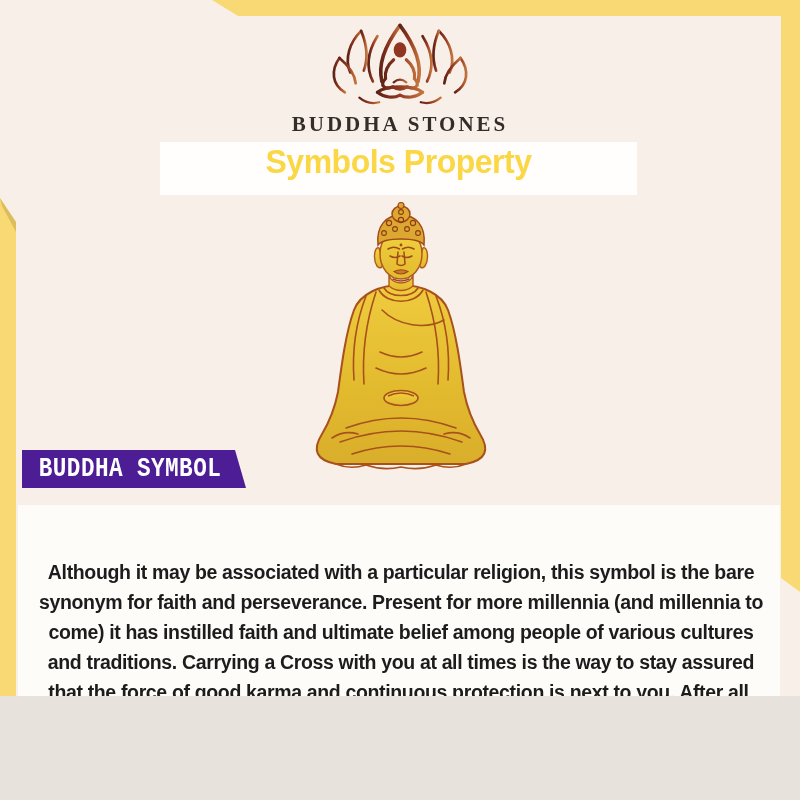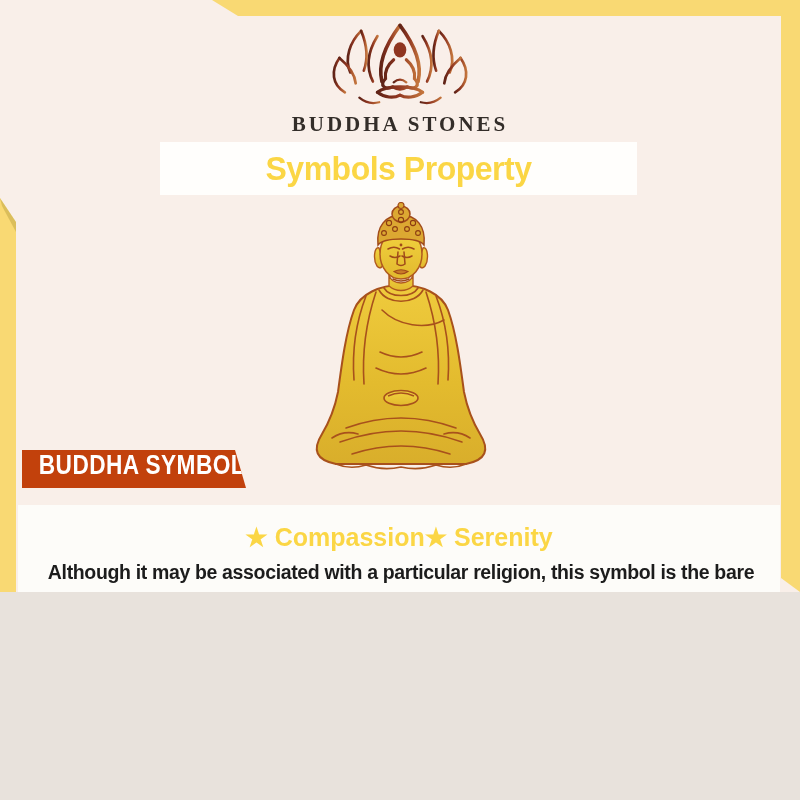--- a/index.html
+++ b/index.html
@@ -1,17 +1,17 @@
 <!DOCTYPE html>
 <html><head>
 <meta charset="utf-8">
 <style>
   html,body{margin:0;padding:0;background:#e8e2dc;}
   #stage{
-    position:relative;width:800px;height:592px;margin:0 auto;
+    position:relative;width:800px;height:696px;margin:0 auto;
     background:#f9efe9;overflow:hidden;
     font-family:"Liberation Sans",sans-serif;
   }
   
   .stripe{position:absolute;background:#f9d973;}
   #stripe-top{left:0;top:0;width:800px;height:16px;
     clip-path:polygon(212px 0,800px 0,800px 16px,238px 16px);}
   #stripe-right{left:781px;top:0;width:19px;height:592px;
     clip-path:polygon(0 0,19px 0,19px 592px,0 578px);}
   #stripe-left{left:0;top:198px;width:16px;height:590px;
@@ -25,36 +25,36 @@
   #logo-box{position:absolute;left:318px;top:20px;width:164px;height:94px;}
   #brand-name{
     position:absolute;left:0;top:112px;width:800px;text-align:center;
     font-family:"Liberation Serif",serif;font-size:21px;letter-spacing:3px;
     color:#332d29;font-weight:600;
   }
 
   
   #title-bar{
     position:absolute;left:160px;top:142px;width:477px;height:53px;
-    background:#fffefc;display:flex;align-items:center;justify-content:center;
+    background:#fffefc;display:flex;align-items:flex-start;justify-content:center;
   }
   #page-title{
     font-size:34px;font-weight:bold;color:#fbd645;letter-spacing:-0.5px;
     transform:scaleX(.94);white-space:nowrap;
   }
 
   
   #buddha-box{position:absolute;left:288px;top:202px;width:226px;height:276px;}
 
   
   #ribbon{
     position:absolute;left:22px;top:450px;width:246px;height:38px;
-    background:#c2410c;
+    background:#4c1d95;
     clip-path:polygon(0 0,213px 0,224px 38px,0 38px);
-    display:flex;align-items:flex-start;
+    display:flex;align-items:center;font-family:Liberation Mono, monospace;
   }
   #ribbon-label{
     color:#ffffff;font-size:27px;font-weight:bold;padding-left:20px;
     transform:scaleX(.84);transform-origin:left center;white-space:nowrap;
     letter-spacing:0.5px;
   }
 
   
   #content-panel{
     position:absolute;left:18px;top:505px;width:762px;height:273px;
@@ -192,17 +192,16 @@
       <ellipse cx="113" cy="196" rx="17" ry="7.5" fill="url(#goldFace)" stroke="#a8511c" stroke-width="1.6"></ellipse>
       <path d="M100,194 Q113,188 126,194" stroke="#a8511c" fill="none" stroke-width="1.4"></path>
     </svg>
   </div>
 
   <div id="ribbon">
     <span id="ribbon-label">BUDDHA SYMBOL</span>
   </div>
 
   <div id="content-panel">
-    <div id="tagline">★ Compassion★ Serenity</div>
     <div id="body-text">Although it may be associated with a particular religion, this symbol is the bare synonym for faith and perseverance. Present for more millennia (and millennia to come) it has instilled faith and ultimate belief among people of various cultures and traditions. Carrying a Cross with you at all times is the way to stay assured that the force of good karma and continuous protection is next to you. After all, belief is not just hoping things will get better, it is a mindset to be learned and maintained. That gets easier with a Cross symbol to look at.</div>
   </div>
 
 </div>
 
 </body></html>

